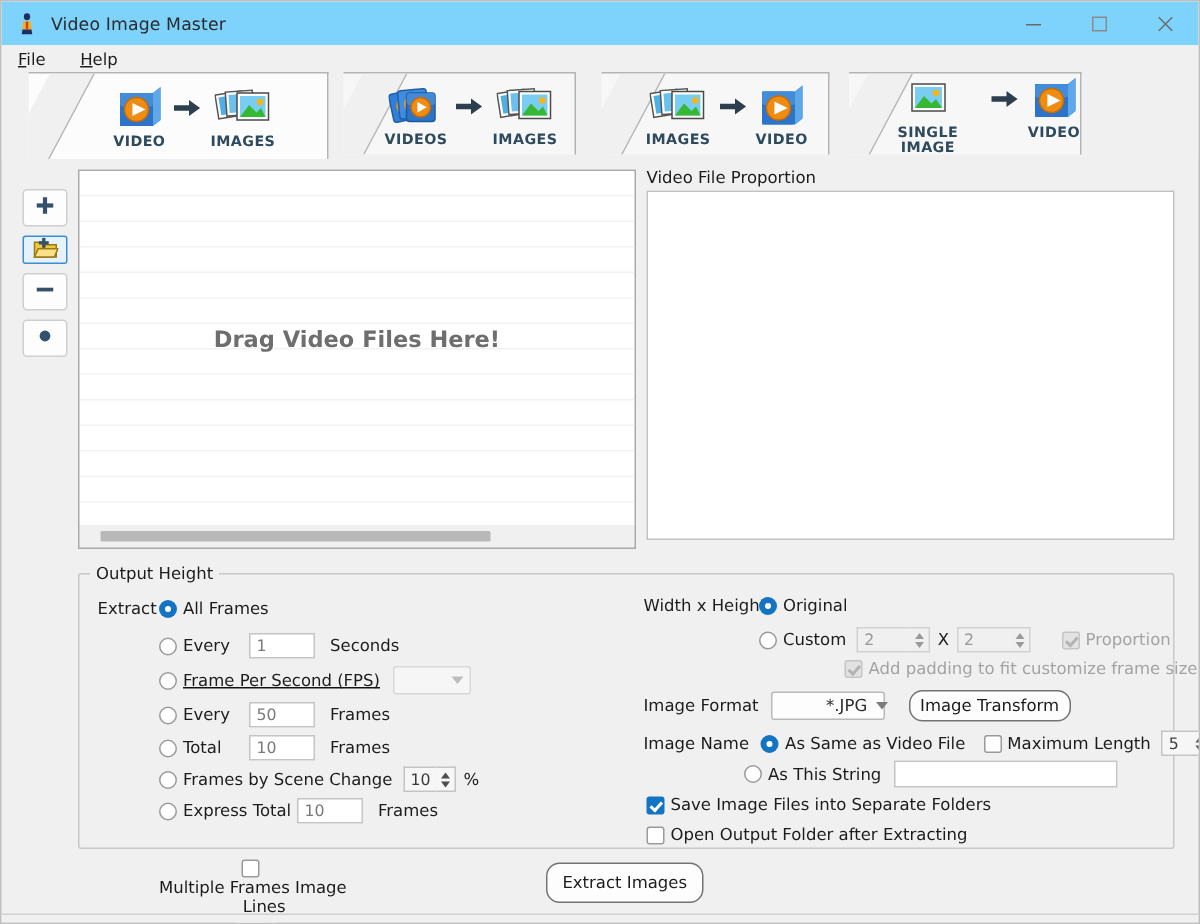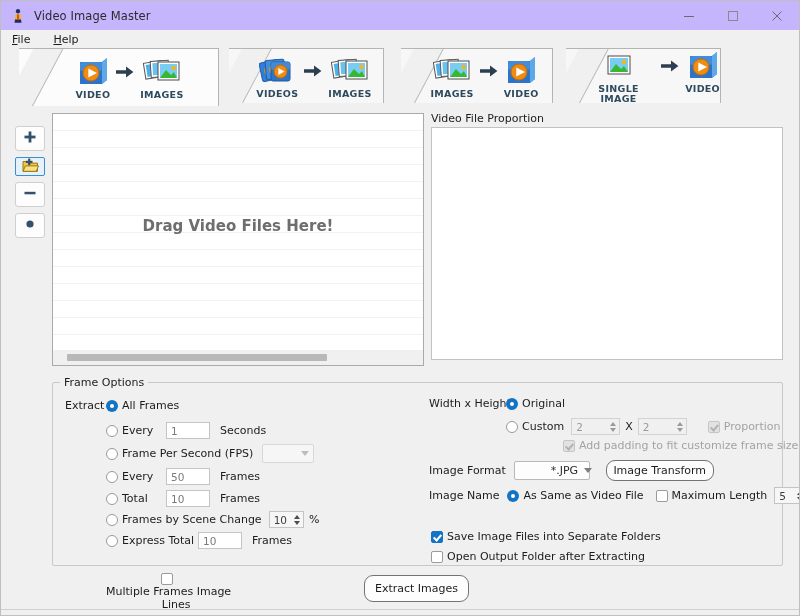--- a/index.html
+++ b/index.html
@@ -16,21 +16,21 @@
     position: relative;
     width: 800px; height: 616px;
     background: #f0f0f0;
     border: 1px solid #bfbfbf;
     overflow: hidden;
   }
 
   
   .titlebar {
     position: absolute; left: 0; top: 0; width: 798px; height: 29px;
-    background: #c4b5fd;
+    background: #7dd3fc;
     display: flex; align-items: center;
   }
   .title-icon {
     width: 16px; height: 16px; margin-left: 9px; margin-right: 8px;
     position: relative; flex: none;
   }
   .title-text {
     font-size: 11.5px; color: #2b2b2b; letter-spacing: .1px;
     font-family: "DejaVu Sans", sans-serif;
   }
@@ -513,39 +513,39 @@
     <div class="droptext">Drag Video Files Here!</div>
   </div>
   <div class="hscroll">
     <div class="hthumb"></div>
   </div>
 
   <div class="vinfo-label">Video File Proportion</div>
   <div class="vinfo-box"></div>
 
   <div class="group"></div>
-  <div class="group-title">Frame Options</div>
+  <div class="group-title">Output Height</div>
 
   <div class="row" style="left:64px; top:398px;">
     <span class="lbl">Extract</span>
   </div>
 
   <div class="row" style="left:105px; top:398px;">
     <span class="radio on"></span>
     <span class="lbl">All Frames</span>
   </div>
 
   <div class="row" style="left:105px; top:421px;">
     <span class="radio"></span>
     <span class="lbl" style="width:44px;">Every</span>
     <span class="tinput" style="width:44px;">1</span>
     <span class="lbl" style="margin-left:10px;">Seconds</span>
   </div>
 
-  <div class="row" style="left:105px; top:443px;">
+  <div class="row" style="left:105px; top:443px;text-decoration:underline;">
     <span class="radio"></span>
     <span class="lbl">Frame Per Second (FPS)</span>
     <span class="sel empty" style="width:52px; margin-left:9px;">
       <span class="cap"></span>
       <span class="chev"></span>
     </span>
   </div>
 
   <div class="row" style="left:105px; top:467px;">
     <span class="radio"></span>
@@ -660,20 +660,25 @@
     </span>
     <span class="spin" style="margin-left:7px;">
       <span class="val" style="min-width:20px;">5</span>
       <span class="arrows">
           <i class="up"></i>
           <i class="dn"></i>
         </span>
     </span>
   </div>
 
+  <div class="row" style="left:495px; top:506px;">
+    <span class="radio"></span>
+    <span class="lbl">As This String</span>
+    <span class="tinput" style="width:149px; height:18px; margin-left:8px;"></span>
+  </div>
 
   <div class="row" style="left:430px; top:529px;">
     <span class="cbox on"></span>
     <span class="lbl">Save Image Files into Separate Folders</span>
   </div>
 
   <div class="row" style="left:430px; top:549px;">
     <span class="cbox"></span>
     <span class="lbl">Open Output Folder after Extracting</span>
   </div>

